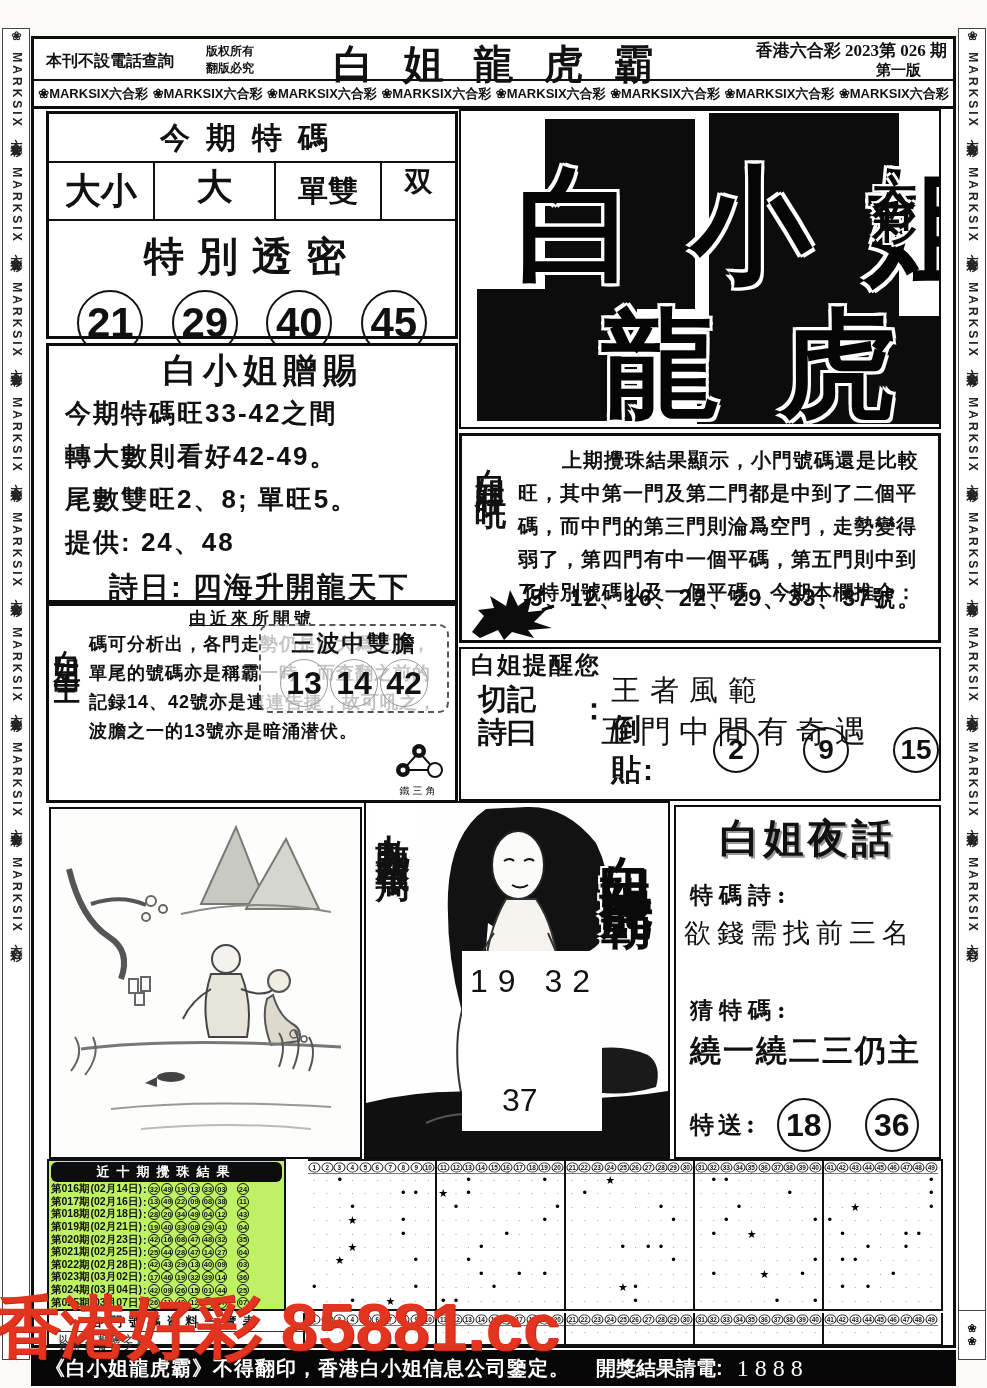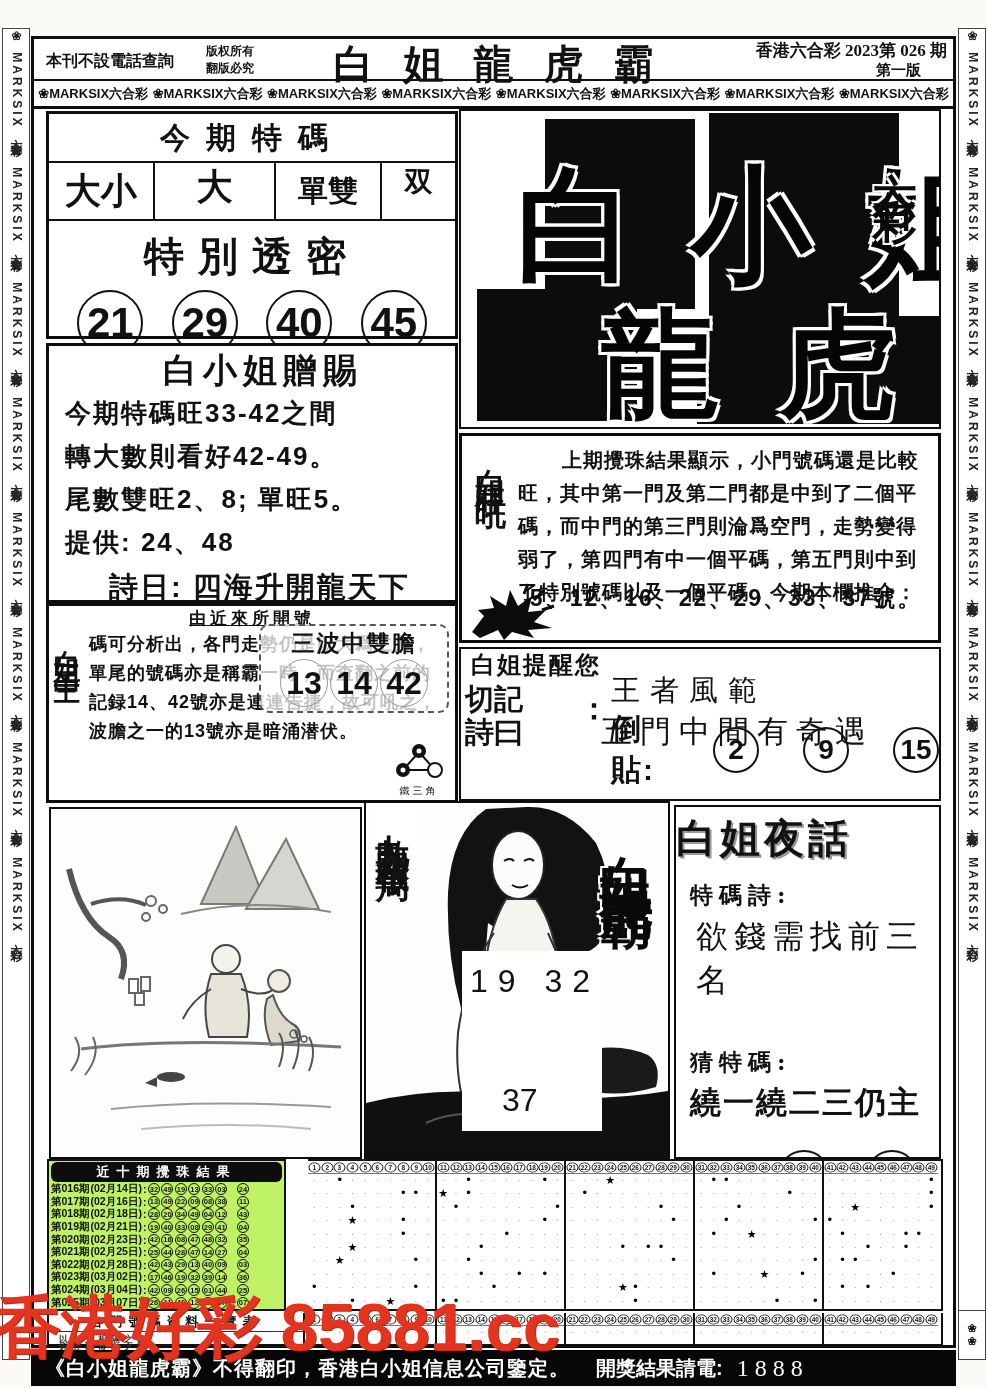--- a/index.html
+++ b/index.html
@@ -74,24 +74,24 @@
   .nine-side { position:absolute; left:4px; top:4px; writing-mode:vertical-rl; text-orientation:upright;
                font-size:34px; font-weight:bold; letter-spacing:6px; background:#fff; z-index:4; }
   .nine-card { position:absolute; left:96px; top:148px; width:140px; height:180px; background:#fff; z-index:3; }
   .nine-top { font-size:32px; letter-spacing:10px; padding:12px 0 0 8px; }
   .nine-bot { font-size:32px; padding:82px 0 0 40px; }
   .nine-vtitle { position:absolute; right:6px; top:10px; writing-mode:vertical-rl; text-orientation:upright;
                  font-family:"Liberation Serif", serif; font-size:54px; font-weight:bold; letter-spacing:10px; z-index:4; color:#0a0a0a;
                  text-shadow:-2px -2px 0 #fff, 2px -2px 0 #fff, -2px 2px 0 #fff, 2px 2px 0 #fff; }
 
   
-  .night-title { text-align:left; font-size:40px; font-weight:bold; letter-spacing:4px; margin-top:4px;
+  .night-title { text-align:center; font-size:40px; font-weight:bold; letter-spacing:4px; margin-top:4px;
                  font-family:"Liberation Serif", serif; text-shadow:2px 2px 0 #999; }
   .night-label { font-size:23px; font-weight:bold; letter-spacing:6px; margin:14px 0 4px 14px; font-family:"DejaVu Serif", serif; }
-  .night-poem { font-size:32px; margin-left:20px; letter-spacing:6px; font-family:Liberation Serif, serif; }
+  .night-poem { font-size:27px; margin-left:8px; letter-spacing:6px; font-family:Liberation Serif, serif; }
   .night-guess { font-size:31px; font-weight:bold; margin-left:14px; letter-spacing:2px; }
   .night-send-row { display:flex; align-items:center; margin:26px 0 0 14px; gap:18px; }
   .night-send-label { font-size:24px; font-weight:bold; letter-spacing:4px; font-family:"DejaVu Serif", serif; }
   .circle-md { width:54px; height:54px; border:2px solid #111; border-radius:50%; display:flex; align-items:center; justify-content:center;
                font-size:32px; font-weight:bold; }
 
   
   .boxE { border-width:2px; overflow:hidden; }
   .photo-block { position:absolute; background:#0c0c0c; }
   .pb1 { left:84px; top:8px;  width:150px; height:190px; }
@@ -108,21 +108,21 @@
 
   
   .roar-side { position:absolute; left:8px; top:8px; writing-mode:vertical-rl; text-orientation:upright;
                font-family:"DejaVu Serif", serif; font-size:31px; font-weight:bold; letter-spacing:10px; }
   .roar-body { position:absolute; left:56px; top:8px; width:416px; font-size:20px; font-weight:bold; line-height:33px; letter-spacing:1px; text-indent:2.2em; }
   .roar-nums { position:absolute; left:56px; bottom:26px; width:416px; text-align:center; font-size:23px; font-weight:bold; letter-spacing:2px; }
   .burst { position:absolute; left:2px; bottom:-4px; }
 
   
   .remind-title { position:absolute; left:10px; top:0; font-size:24px; font-weight:bold; letter-spacing:2px; font-family:"DejaVu Serif", serif; }
-  .remind-labels { position:absolute; left:4px; top:34px; font-size:29px; font-weight:bold; font-family:"DejaVu Serif", serif; line-height:33px; }
+  .remind-labels { position:absolute; left:17px; top:34px; font-size:29px; font-weight:bold; font-family:"DejaVu Serif", serif; line-height:33px; }
   .remind-colon { position:absolute; left:118px; top:40px; font-size:30px; font-weight:bold; }
   .remind-line1 { position:absolute; left:150px; top:22px; font-size:29px; letter-spacing:10px; font-family:"DejaVu Serif", serif; }
   .remind-line2 { position:absolute; left:140px; top:62px; font-size:31px; letter-spacing:8px; font-family:"DejaVu Serif", serif; }
   .remind-paste { position:absolute; left:150px; bottom:8px; display:flex; align-items:center; gap:30px; }
   .paste-label { font-size:30px; font-weight:900; letter-spacing:2px; }
   .circle-sm2 { width:46px; height:46px; border:2px solid #111; border-radius:50%; display:flex; align-items:center; justify-content:center;
                 font-size:28px; font-weight:bold; }
 
   
   .results { position:absolute; left:13px; top:1050px; width:239px; height:152px; border:2px solid #111; background:#bef264; }

